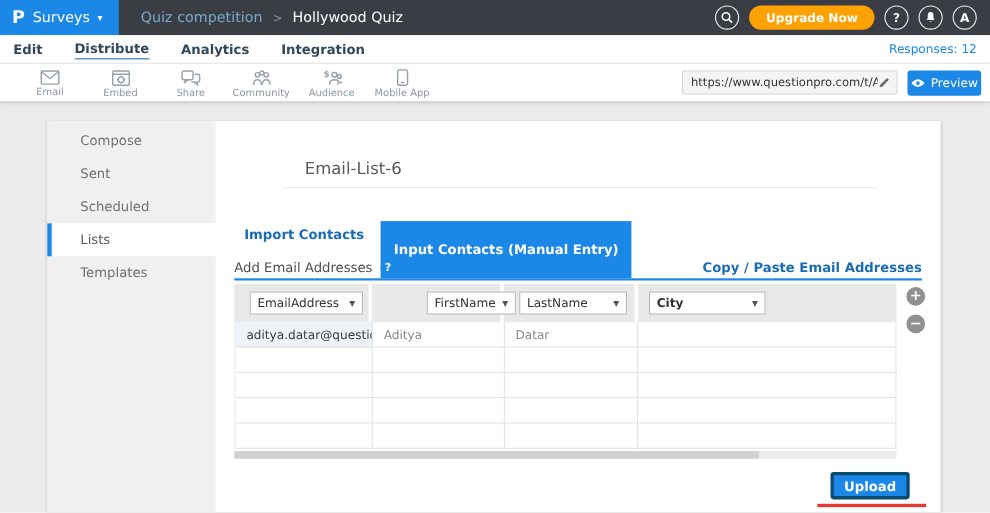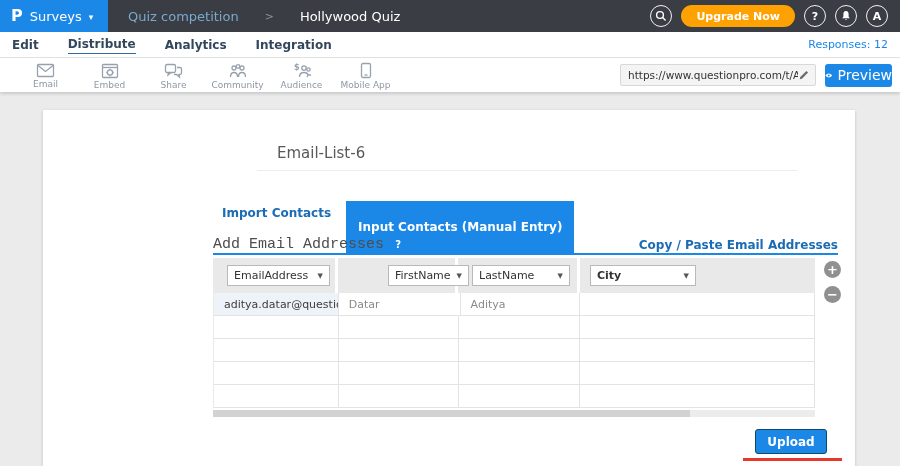--- a/index.html
+++ b/index.html
@@ -10,21 +10,21 @@
     color:#444; font-size:12px;
   }
   
   .topbar { position:absolute; top:0; left:0; width:900px; height:32px;
     background:#3a3d44; display:flex; align-items:center; }
   .brand { width:108px; height:32px; background:#1b87e6; display:flex;
     align-items:center; gap:7px; padding-left:11px; color:#fff; cursor:pointer; }
   .brand .logo { font-weight:bold; font-size:16px; line-height:1; }
   .brand .prod { font-size:13px; }
   .brand .caret { font-size:9px; margin-top:1px; }
-  .crumbs { display:flex; align-items:center; gap:26px; margin-left:20px; font-size:13px; }
+  .crumbs { display:flex; align-items:center; gap:9px; margin-left:20px; font-size:13px; }
   .crumb-parent { color:#7aa9cc; cursor:pointer; }
   .crumb-sep { color:#8d939c; font-size:11px; }
   .crumb-current { color:#ffffff; }
   .top-right { margin-left:auto; display:flex; align-items:center; gap:9px; padding-right:12px; }
   .circle-btn { width:22px; height:22px; border:1.5px solid #f2f2f2; border-radius:50%;
     display:flex; align-items:center; justify-content:center; color:#fff;
     font-size:11px; font-weight:bold; cursor:pointer; }
   .upgrade { height:22px; border:none; border-radius:11px; background:#ffa100;
     color:#fff; font-weight:bold; font-size:11px; padding:0 15px; cursor:pointer;
     font-family:inherit; }
@@ -42,21 +42,21 @@
     align-items:center; justify-content:center; cursor:pointer; padding-top:2px; }
   .tool-item:first-of-type { margin-left:14px; }
   .tool-item svg { display:block; }
   .tool-label { font-size:9px; color:#8d97a5; margin-top:1px; white-space:nowrap; }
   .url-wrap { margin-left:auto; width:196px; height:22px; background:#f4f4f4;
     border:1px solid #d8d8d8; border-radius:2px; display:flex; align-items:center;
     padding:0 5px 0 7px; }
   .url-wrap input { flex:1; border:none; background:transparent; font-family:inherit;
     font-size:10.5px; color:#333; outline:none; min-width:0; }
   .preview-btn { margin-left:9px; margin-right:8px; height:23px; width:67px;
-    background:#1b87e6; border:none; border-radius:3px; color:#fff; font-size:14px;
+    background:#1b87e6; border:none; border-radius:3px; color:#fff; font-size:11px;
     display:flex; align-items:center; justify-content:center; gap:5px; cursor:pointer;
     font-family:inherit; }
   
   .card { position:absolute; left:43px; top:110px; width:812px; height:356px;
     background:#fff; box-shadow:0 1px 3px rgba(0,0,0,0.18); }
   .sidebar { position:absolute; left:0; top:0; width:153px; height:356px; background:#f0f0f0; }
   .side-item { height:30px; display:flex; align-items:center; padding-left:30px;
     font-size:12px; color:#6e6e6e; cursor:pointer; }
   .sidebar .pad { height:3px; }
   .side-item.active { background:#fff; border-left:4px solid #1b87e6; padding-left:26px;
@@ -64,21 +64,21 @@
   .content { position:absolute; left:153px; top:0; width:775px; height:356px; }
   .list-title { position:absolute; left:81px; top:34px; font-size:15px; color:#595959; }
   .title-divider { position:absolute; left:61px; top:60px; width:540px; height:1px; background:#ececec; }
   .tabs { position:absolute; left:17px; top:91px; width:625px; display:flex;
     border-bottom:2px solid #1b87e6; }
   .tab { font-size:12px; font-weight:bold; cursor:pointer; }
   .tab.inactive { color:#1a6cb5; padding:5px 15px 5px 9px; }
   .tab.active { background:#1b87e6; color:#fff; padding:19px 12px; }
   .addrow { position:absolute; left:17px; top:126px; width:625px; display:flex;
     align-items:center; }
-  .add-label { font-size:15px; color:#4d4d4d;font-family:Liberation Mono, monospace; }
+  .add-label { font-size:12px; color:#4d4d4d; }
   .help-circle { width:14px; height:14px; border-radius:50%; background:#1b87e6; color:#fff;
     font-size:10px; font-weight:bold; display:inline-flex; align-items:center;
     justify-content:center; margin-left:7px; cursor:pointer; }
   .copy-link { margin-left:auto; color:#1a6cb5; font-size:12px; font-weight:bold; cursor:pointer; }
   
   .gtable { position:absolute; left:17px; top:148px; width:602px; }
   .ghead { display:flex; background:#e9e9e9; height:35px; }
   .gh-cell { display:flex; align-items:center; }
   .gh-cell:not(:last-child) { border-right:3px solid #fff; }
   .fake-select { height:21px; background:#fff; border:1px solid #b9b9b9; display:flex;
@@ -92,21 +92,21 @@
     display:flex; align-items:center; padding-left:10px; font-size:11px; color:#8a8a8a;
     overflow:hidden; white-space:nowrap; }
   .gcell.email-filled { background:#eef3fa; color:#3c3c3c; }
   .hscroll { position:absolute; left:17px; top:300px; width:602px; height:7px; background:#ececec; }
   .hscroll .thumb { width:477px; height:7px; background:#d2d2d2; cursor:pointer; }
   .rowtools { position:absolute; left:628px; top:151px; display:flex; flex-direction:column; gap:8px; }
   .round-tool { width:17px; height:17px; border-radius:50%; background:#909090; color:#fff;
     border:none; font-size:13px; font-weight:bold; line-height:15px; text-align:center;
     cursor:pointer; padding:0; font-family:inherit; }
   .upload-btn { position:absolute; left:559px; top:319px; width:72px; height:25px;
-    background:#1b87e6; border:1px solid #0c4a6e; border-radius:3px; color:#fff;
+    background:#1b87e6; border:3px solid #0c4a6e; border-radius:3px; color:#fff;
     font-size:12px; font-weight:bold; cursor:pointer; font-family:inherit; }
   .red-underline { position:absolute; left:547px; top:348px; width:99px; height:3px;
     background:#e8382d; }
   .icon-svg { stroke:#97a1ad; fill:none; stroke-width:1.3; }
 </style>
 </head>
 <body>
 
 <div class="topbar">
   <div class="brand">
@@ -216,20 +216,28 @@
     <svg width="13" height="9" viewBox="0 0 13 9">
       <path d="M0.5 4.5 Q6.5 -2.5 12.5 4.5 Q6.5 11.5 0.5 4.5 Z" fill="#fff"></path>
       <circle cx="6.5" cy="4.5" r="1.7" fill="#1b87e6"></circle>
     </svg>
     <span>Preview</span>
   </button>
 </div>
 
 <div class="card">
 
+  <div class="sidebar">
+    <div class="pad"></div>
+    <div class="side-item">Compose</div>
+    <div class="side-item">Sent</div>
+    <div class="side-item">Scheduled</div>
+    <div class="side-item active">Lists</div>
+    <div class="side-item">Templates</div>
+  </div>
 
   <div class="content">
     <div class="list-title">Email-List-6</div>
     <div class="title-divider"></div>
 
     <div class="tabs">
       <span class="tab inactive">Import Contacts</span>
       <span class="tab active">Input Contacts (Manual Entry)</span>
     </div>
 
@@ -262,22 +270,22 @@
         <div class="gh-cell c4">
           <div class="fake-select s4">
             <span>City</span>
             <span class="fs-caret">▼</span>
           </div>
         </div>
       </div>
 
       <div class="grow">
         <div class="gcell c1 email-filled">aditya.datar@questionpro.com</div>
+        <div class="gcell c2">Aditya</div>
         <div class="gcell c3">Datar</div>
-        <div class="gcell c2">Aditya</div>
         <div class="gcell c4"></div>
       </div>
       <div class="grow">
         <div class="gcell c1"></div>
         <div class="gcell c2"></div>
         <div class="gcell c3"></div>
         <div class="gcell c4"></div>
       </div>
       <div class="grow">
         <div class="gcell c1"></div>

